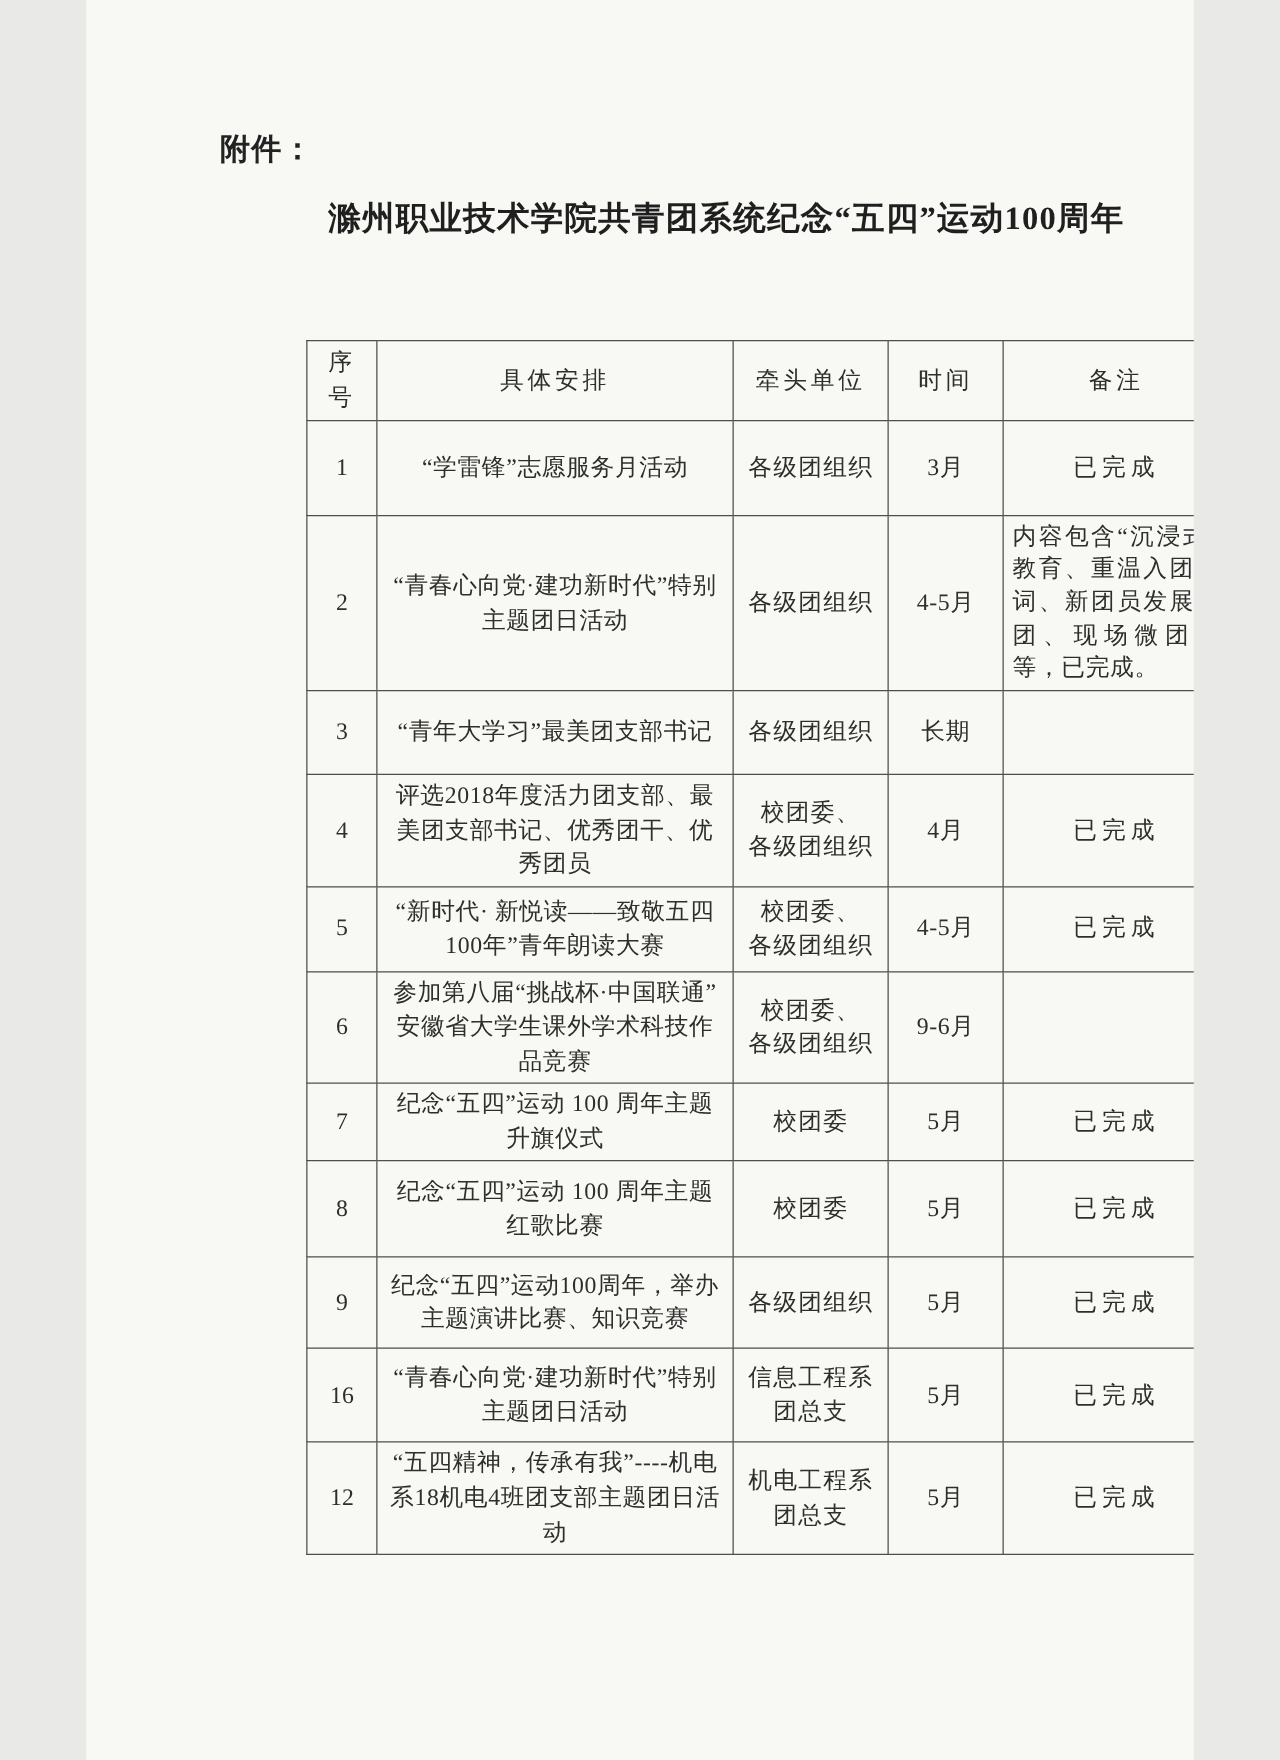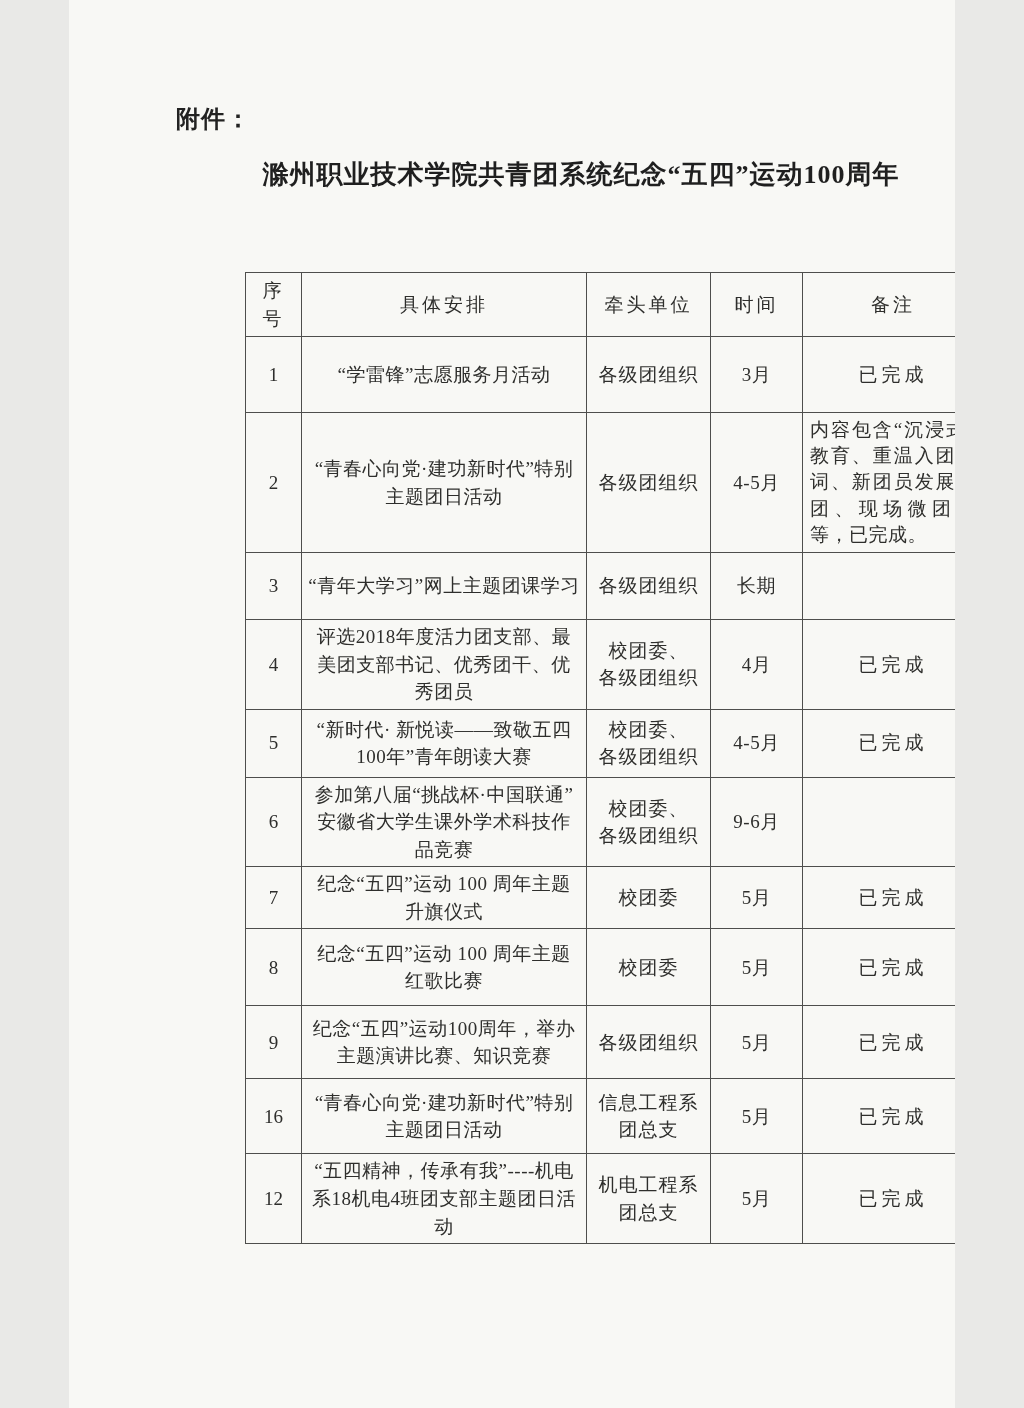--- a/index.html
+++ b/index.html
@@ -114,21 +114,21 @@
         </tr>
         <tr style="height: 130px;">
           <td class="cell-no">2</td>
           <td class="cell-activity">“青春心向党·建功新时代”特别主题团日活动</td>
           <td class="cell-unit">各级团组织</td>
           <td class="cell-time">4-5月</td>
           <td class="cell-note note-long">内容包含“沉浸式” 教育、重温入团誓词、新团员发展入团、现场微团课等，已完成。</td>
         </tr>
         <tr style="height: 67px;">
           <td class="cell-no">3</td>
-          <td class="cell-activity">“青年大学习”网上主题团课学习</td>
+          <td class="cell-activity">“青年大学习”最美团支部书记</td>
           <td class="cell-unit">各级团组织</td>
           <td class="cell-time">长期</td>
           <td class="cell-note"></td>
         </tr>
         <tr style="height: 87px;">
           <td class="cell-no">4</td>
           <td class="cell-activity">评选2018年度活力团支部、最美团支部书记、优秀团干、优秀团员</td>
           <td class="cell-unit">校团委、
 各级团组织</td>
           <td class="cell-time">4月</td>

